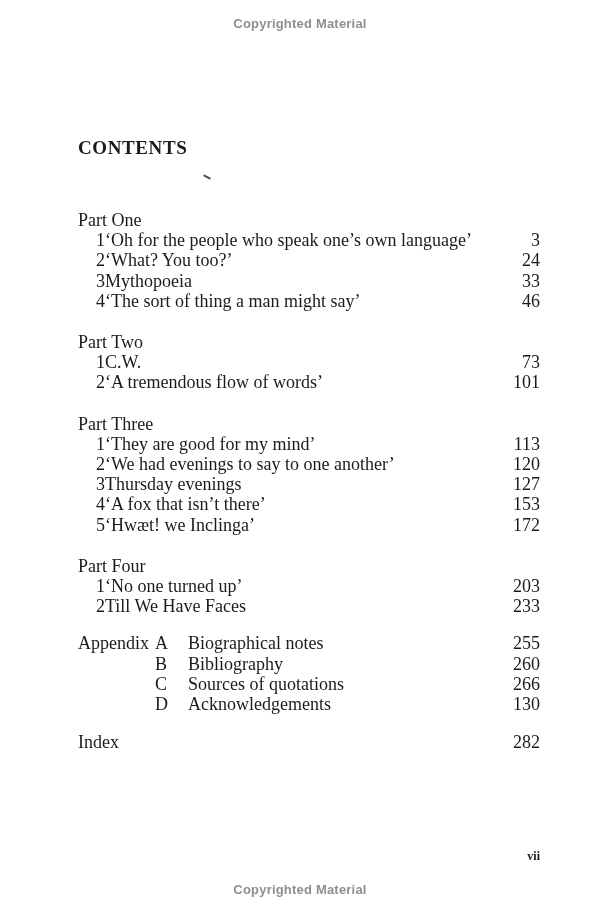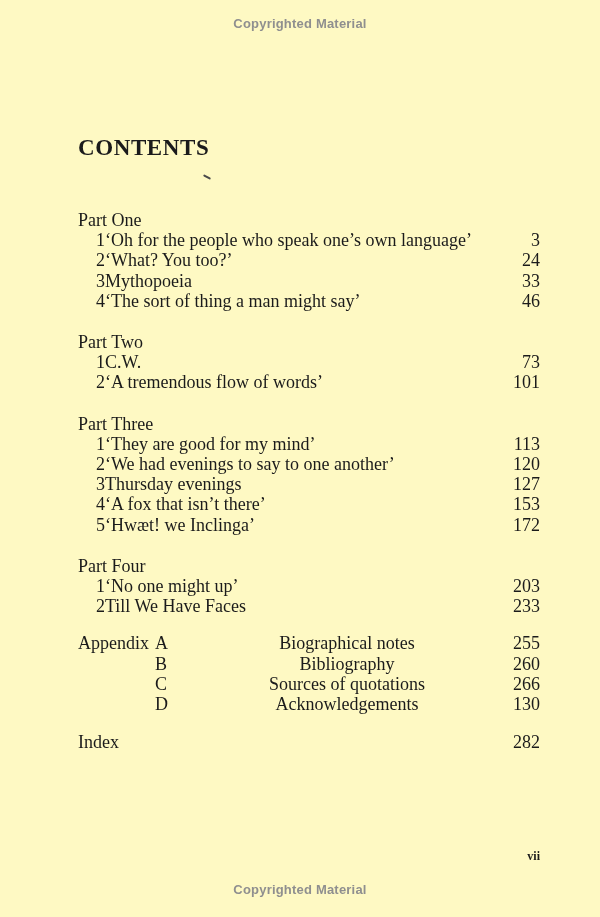--- a/index.html
+++ b/index.html
@@ -1,20 +1,20 @@
 <!DOCTYPE html>
 <html><head>
 <meta charset="utf-8">
 <style>
   html, body { margin: 0; padding: 0; background: #e8e8e8; }
   .page {
     position: relative;
     width: 600px;
     height: 917px;
-    background: #fef9c3;
+    background: #ffffff;
     font-family: "Liberation Serif", serif;
     color: #1b1b1b;
     overflow: hidden;
     margin: 0 auto;
   }
   .watermark {
     position: absolute;
     left: 0;
     width: 100%;
     text-align: center;
@@ -27,21 +27,21 @@
   .watermark.top { top: 16px; }
   .watermark.bottom { top: 882px; }
 
   .content {
     position: absolute;
     left: 78px;
     top: 136px;
     width: 462px; 
   }
   .contents-title {
-    font-size: 23px;
+    font-size: 19px;
     font-weight: bold;
     letter-spacing: 0.6px;
     margin: 0;
     line-height: 24px;
   }
   .scan-artifact {
     position: absolute;
     left: 203px;
     top: 176px;
     width: 8px;
@@ -60,21 +60,21 @@
   .part-heading { font-size: 18px; margin-top: 8px; }
 
   .row { display: flex; }
   .num   { flex: none; width: 27px; text-align: right; }
   .title { flex: 1; white-space: nowrap; overflow: hidden; }
   .pg    { flex: none; text-align: right; min-width: 34px; }
 
   .appendix { margin-top: 17px; }
   .app-label { flex: none; width: 77px; }
   .letter    { flex: none; width: 14px; }
-  .app-title { flex: 1; margin-left: 19px; text-align: center; }
+  .app-title { flex: 1; margin-left: 19px; }
 
   .index-row { margin-top: 18px; display: flex; }
   .index-label { flex: 1; }
 
   .folio {
     position: absolute;
     right: 60px;
     top: 849px;
     font-size: 12px;
     font-weight: bold;
@@ -173,21 +173,21 @@
     <span class="pg">172</span>
   </div>
 </div>
   </div>
 
   <div class="toc-section">
     <div class="part-heading">Part Four</div>
     <div>
   <div class="row">
     <span class="num">1</span>
-    <span class="title">‘No one might up’</span>
+    <span class="title">‘No one turned up’</span>
     <span class="pg">203</span>
   </div>
 
   <div class="row">
     <span class="num">2</span>
     <span class="title">Till We Have Faces</span>
     <span class="pg">233</span>
   </div>
 </div>
   </div>

